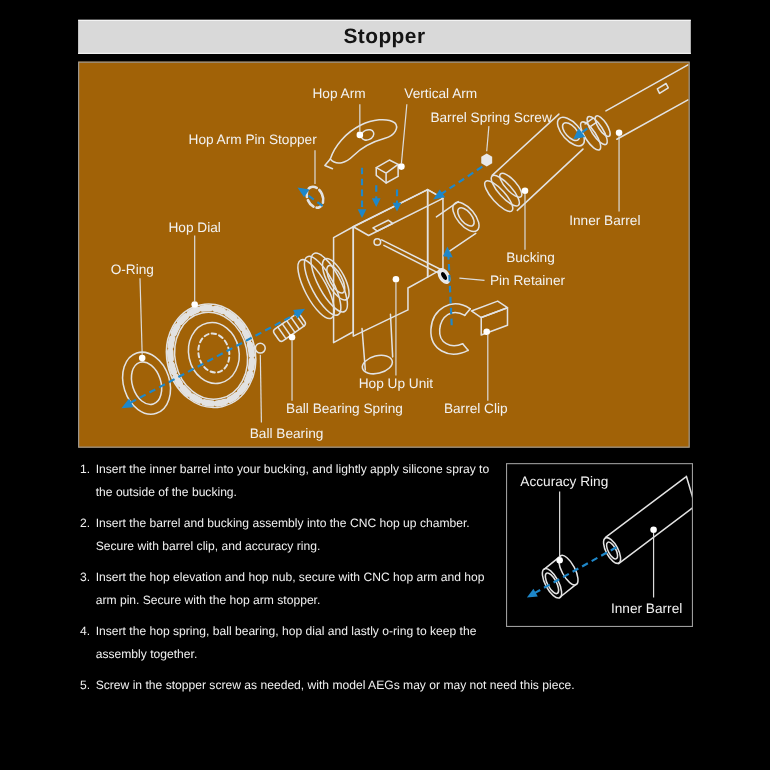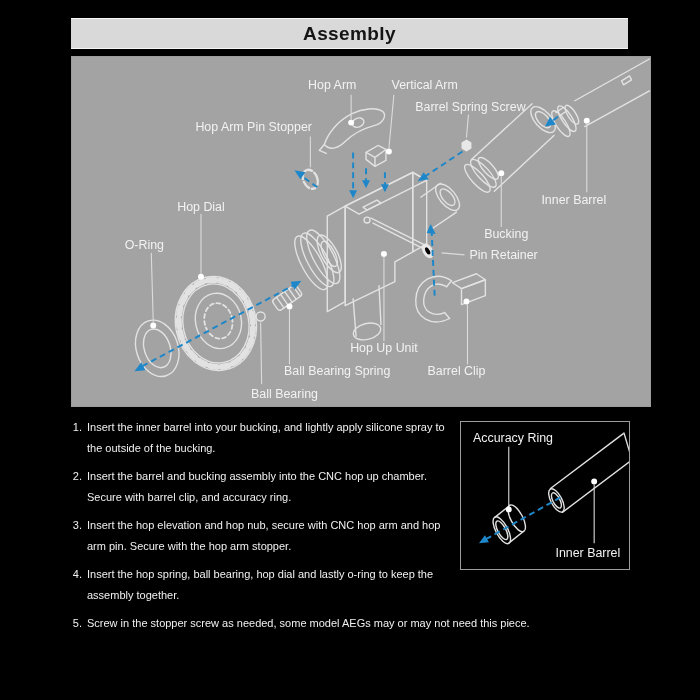--- a/index.html
+++ b/index.html
@@ -3,39 +3,39 @@
 <meta charset="utf-8">
 <style>
   html,body{margin:0;padding:0;background:#000;}
   body{width:700px;height:700px;position:relative;overflow:hidden;
        font-family:"Liberation Sans",sans-serif;-webkit-font-smoothing:antialiased;}
   .title-bar{position:absolute;left:71px;top:18px;width:557px;height:29px;
        background:#d9d9d9;border-top:1px solid #f5f5f5;border-bottom:1px solid #f5f5f5;
        display:flex;align-items:center;justify-content:center;}
   .title-bar span{font-size:19px;font-weight:bold;color:#141414;letter-spacing:.4px;}
   .diagram-panel{position:absolute;left:71px;top:56px;width:554px;height:349px;
-       border:1.5px solid #9c9c9c;background:#a3a3a3;padding-left:24px;}
+       border:1.5px solid #9c9c9c;background:#a16207;}
   .diagram-panel svg{display:block;}
   .instructions-wrap{position:absolute;left:58px;top:417px;width:572px;color:#f0f0f0;}
   .inset-panel{float:right;width:168px;height:147px;border:1.5px solid #9c9c9c;
        margin:4px 0 0 14px;background:#000;text-align:right;}
   ol.steps{margin:0;padding:0 0 0 27px;font-size:11px;line-height:21px;}
   ol.steps li{margin:0 0 7px 0;padding-left:2px;}
   svg text{font-family:"Liberation Sans",sans-serif;font-size:12.5px;fill:#f2f2f2;}
   .part{stroke:#e2e2e2;fill:none;stroke-width:1.4;stroke-linejoin:round;stroke-linecap:round;}
   .leader{stroke:#dcdcdc;stroke-width:1.1;fill:none;}
   .dot{fill:#ffffff;stroke:none;}
   .barrow{stroke:#1e87c9;stroke-width:2;fill:none;stroke-dasharray:6 4;}
   .bhead{fill:#1e87c9;stroke:none;}
 </style>
 </head>
 <body>
 
 <div class="title-bar">
-  <span>Assembly</span>
+  <span>Stopper</span>
 </div>
 
 <div class="diagram-panel">
 <svg width="554" height="349" viewBox="0 0 556 351">
 
   <g class="part" transform="rotate(-18 61 293)">
     <ellipse cx="61" cy="293" rx="21" ry="29"></ellipse>
     <ellipse cx="61" cy="293" rx="13" ry="20"></ellipse>
   </g>
 
@@ -209,15 +209,15 @@
       <text x="9" y="20">Accuracy Ring</text>
       <text x="92" y="136">Inner Barrel</text>
     </svg>
   </div>
 
   <ol class="steps">
     <li><span>Insert the inner barrel into your bucking, and lightly apply silicone spray to the outside of the bucking.</span></li>
     <li><span>Insert the barrel and bucking assembly into the CNC hop up chamber. Secure with barrel clip, and accuracy ring.</span></li>
     <li><span>Insert the hop elevation and hop nub, secure with CNC hop arm and hop arm pin. Secure with the hop arm stopper.</span></li>
     <li><span>Insert the hop spring, ball bearing, hop dial and lastly o-ring to keep the assembly together.</span></li>
-    <li><span>Screw in the stopper screw as needed, some model AEGs may or may not need this piece.</span></li>
+    <li><span>Screw in the stopper screw as needed, with model AEGs may or may not need this piece.</span></li>
   </ol>
 </div>
 
 </body></html>

